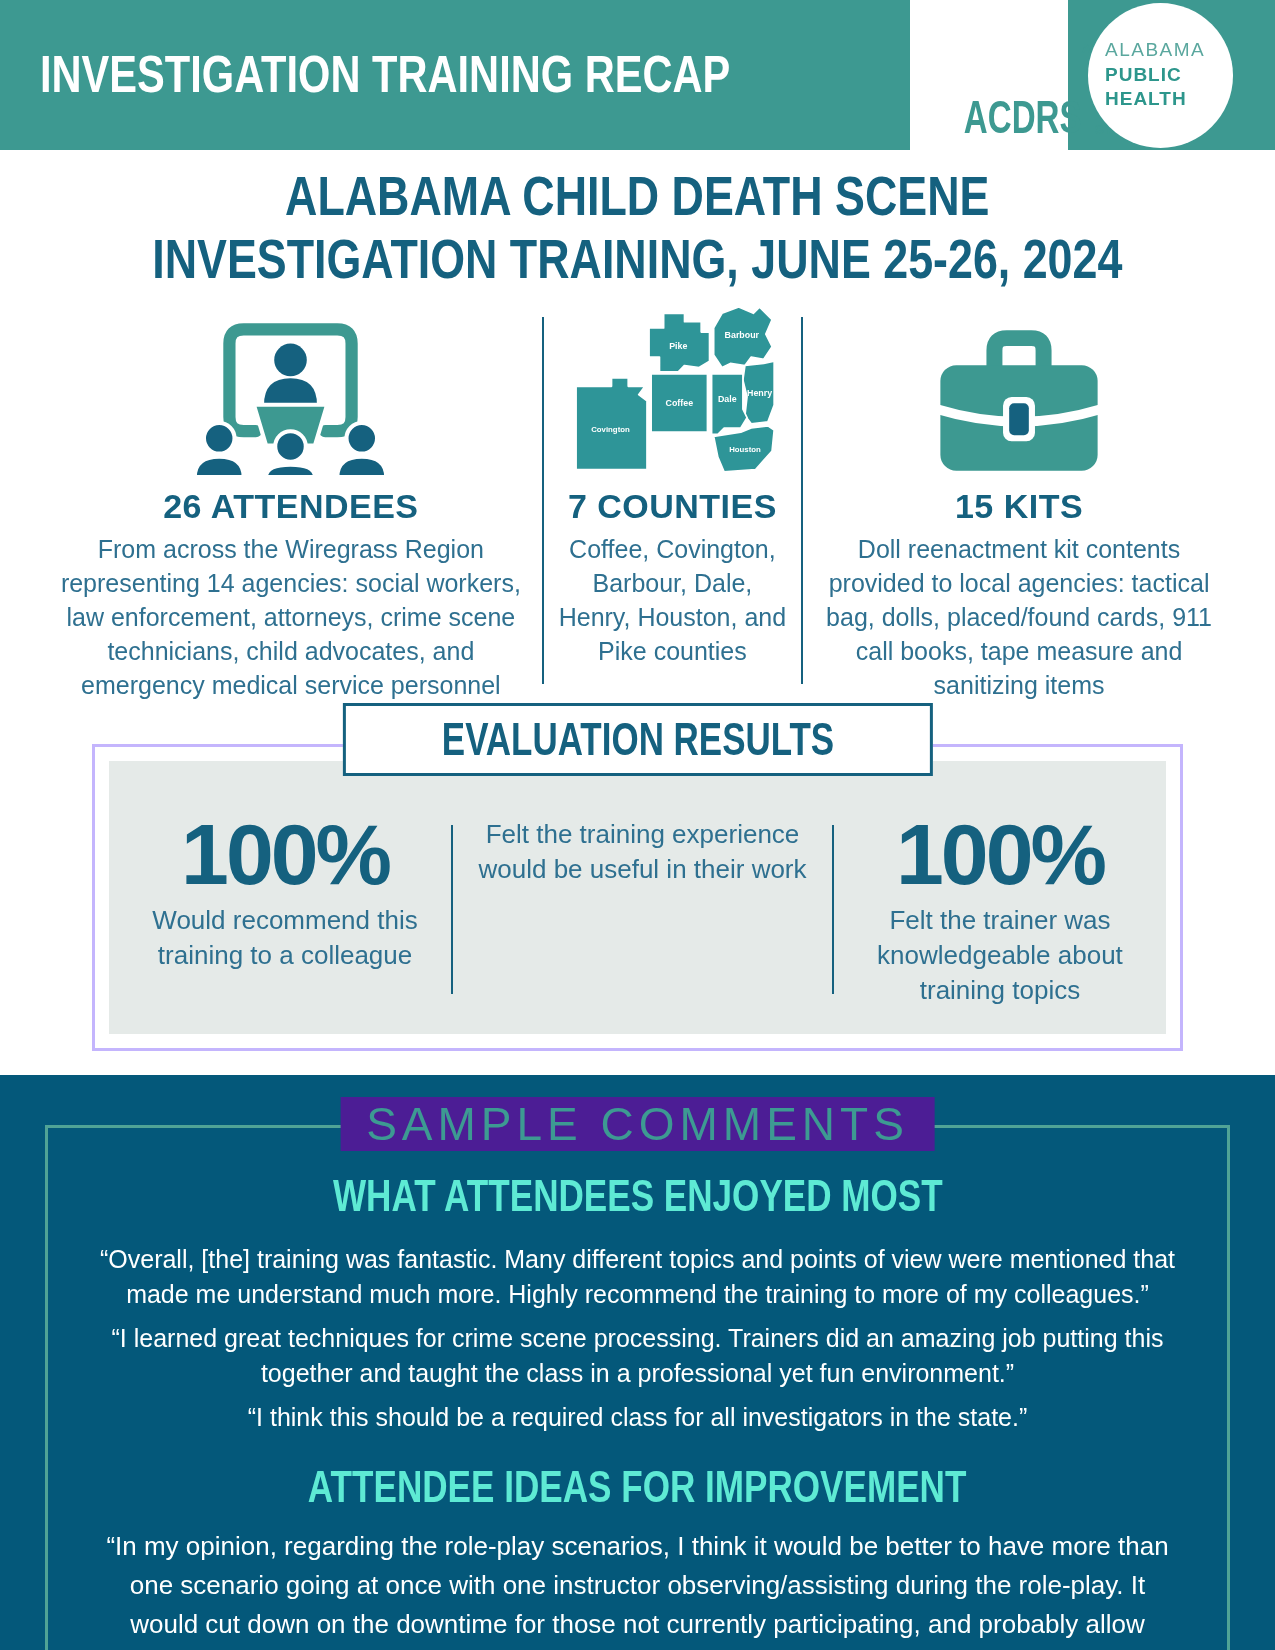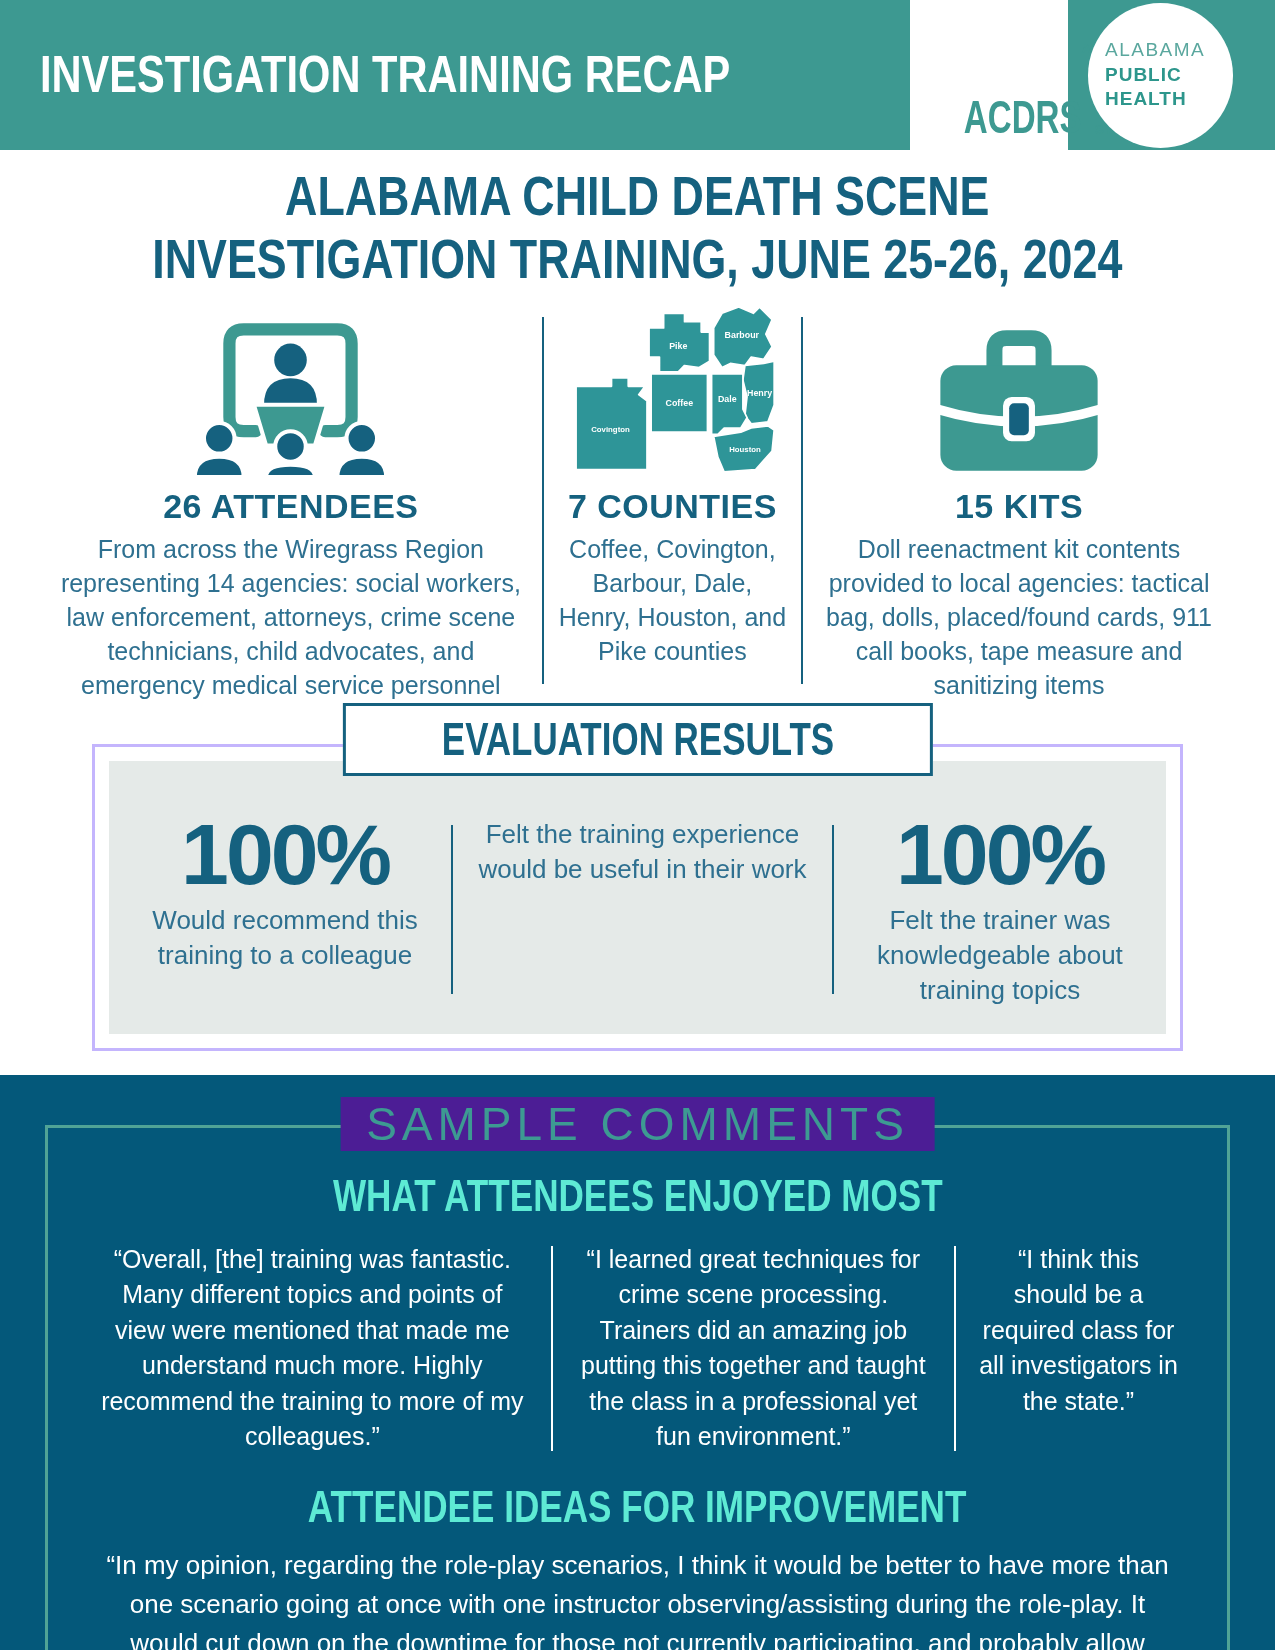--- a/index.html
+++ b/index.html
@@ -52,21 +52,21 @@
   .eval-label { margin-top:6px; color:#2e7090; font-size:26px; line-height:1.35; max-width:350px; }
 
   
   .comments-section { flex:1; background:#04587a; margin-top:24px; padding:0 45px; }
   .comments-box { position:relative; border:3px solid #50a396; margin-top:50px; padding:26px 26px 26px 26px; }
   .comments-title { position:absolute; top:-31px; left:50%; transform:translateX(-50%); background:#4c1d95;
                     padding:0 26px; color:#3d9a92; font-weight:normal; font-size:46px; letter-spacing:5px; white-space:nowrap; }
   .sub-heading { text-align:center; color:#5eead4; font-weight:bold; font-size:45px; line-height:1.15; }
   .sub-heading .cond { display:inline-block; transform:scaleX(0.78); transform-origin:center; white-space:nowrap; }
   .enjoyed-heading { margin-top:16px; }
-  .quotes-row { display:flex; margin-top:20px; }
+  .quotes-row { display:flex; margin-top:20px;flex-direction:column; }
   .quote { color:#ffffff; font-size:25px; line-height:1.42; text-align:center; padding:0 22px;
            display:flex; align-items:flex-start; justify-content:center; }
   .quote.q1 { flex:1.55; } .quote.q2 { flex:1.28; } .quote.q3 { flex:0.72; }
   .quote-divider { width:2px; background:#ffffff; align-self:stretch; margin:4px 0; }
   .improvement-heading { margin-top:26px; }
   .improvement-quote { margin:14px auto 0 auto; max-width:1070px; color:#ffffff; font-size:26px; line-height:1.5; text-align:center; }
 
   svg text { font-family:"Liberation Sans", sans-serif; }
 </style>
 </head>

